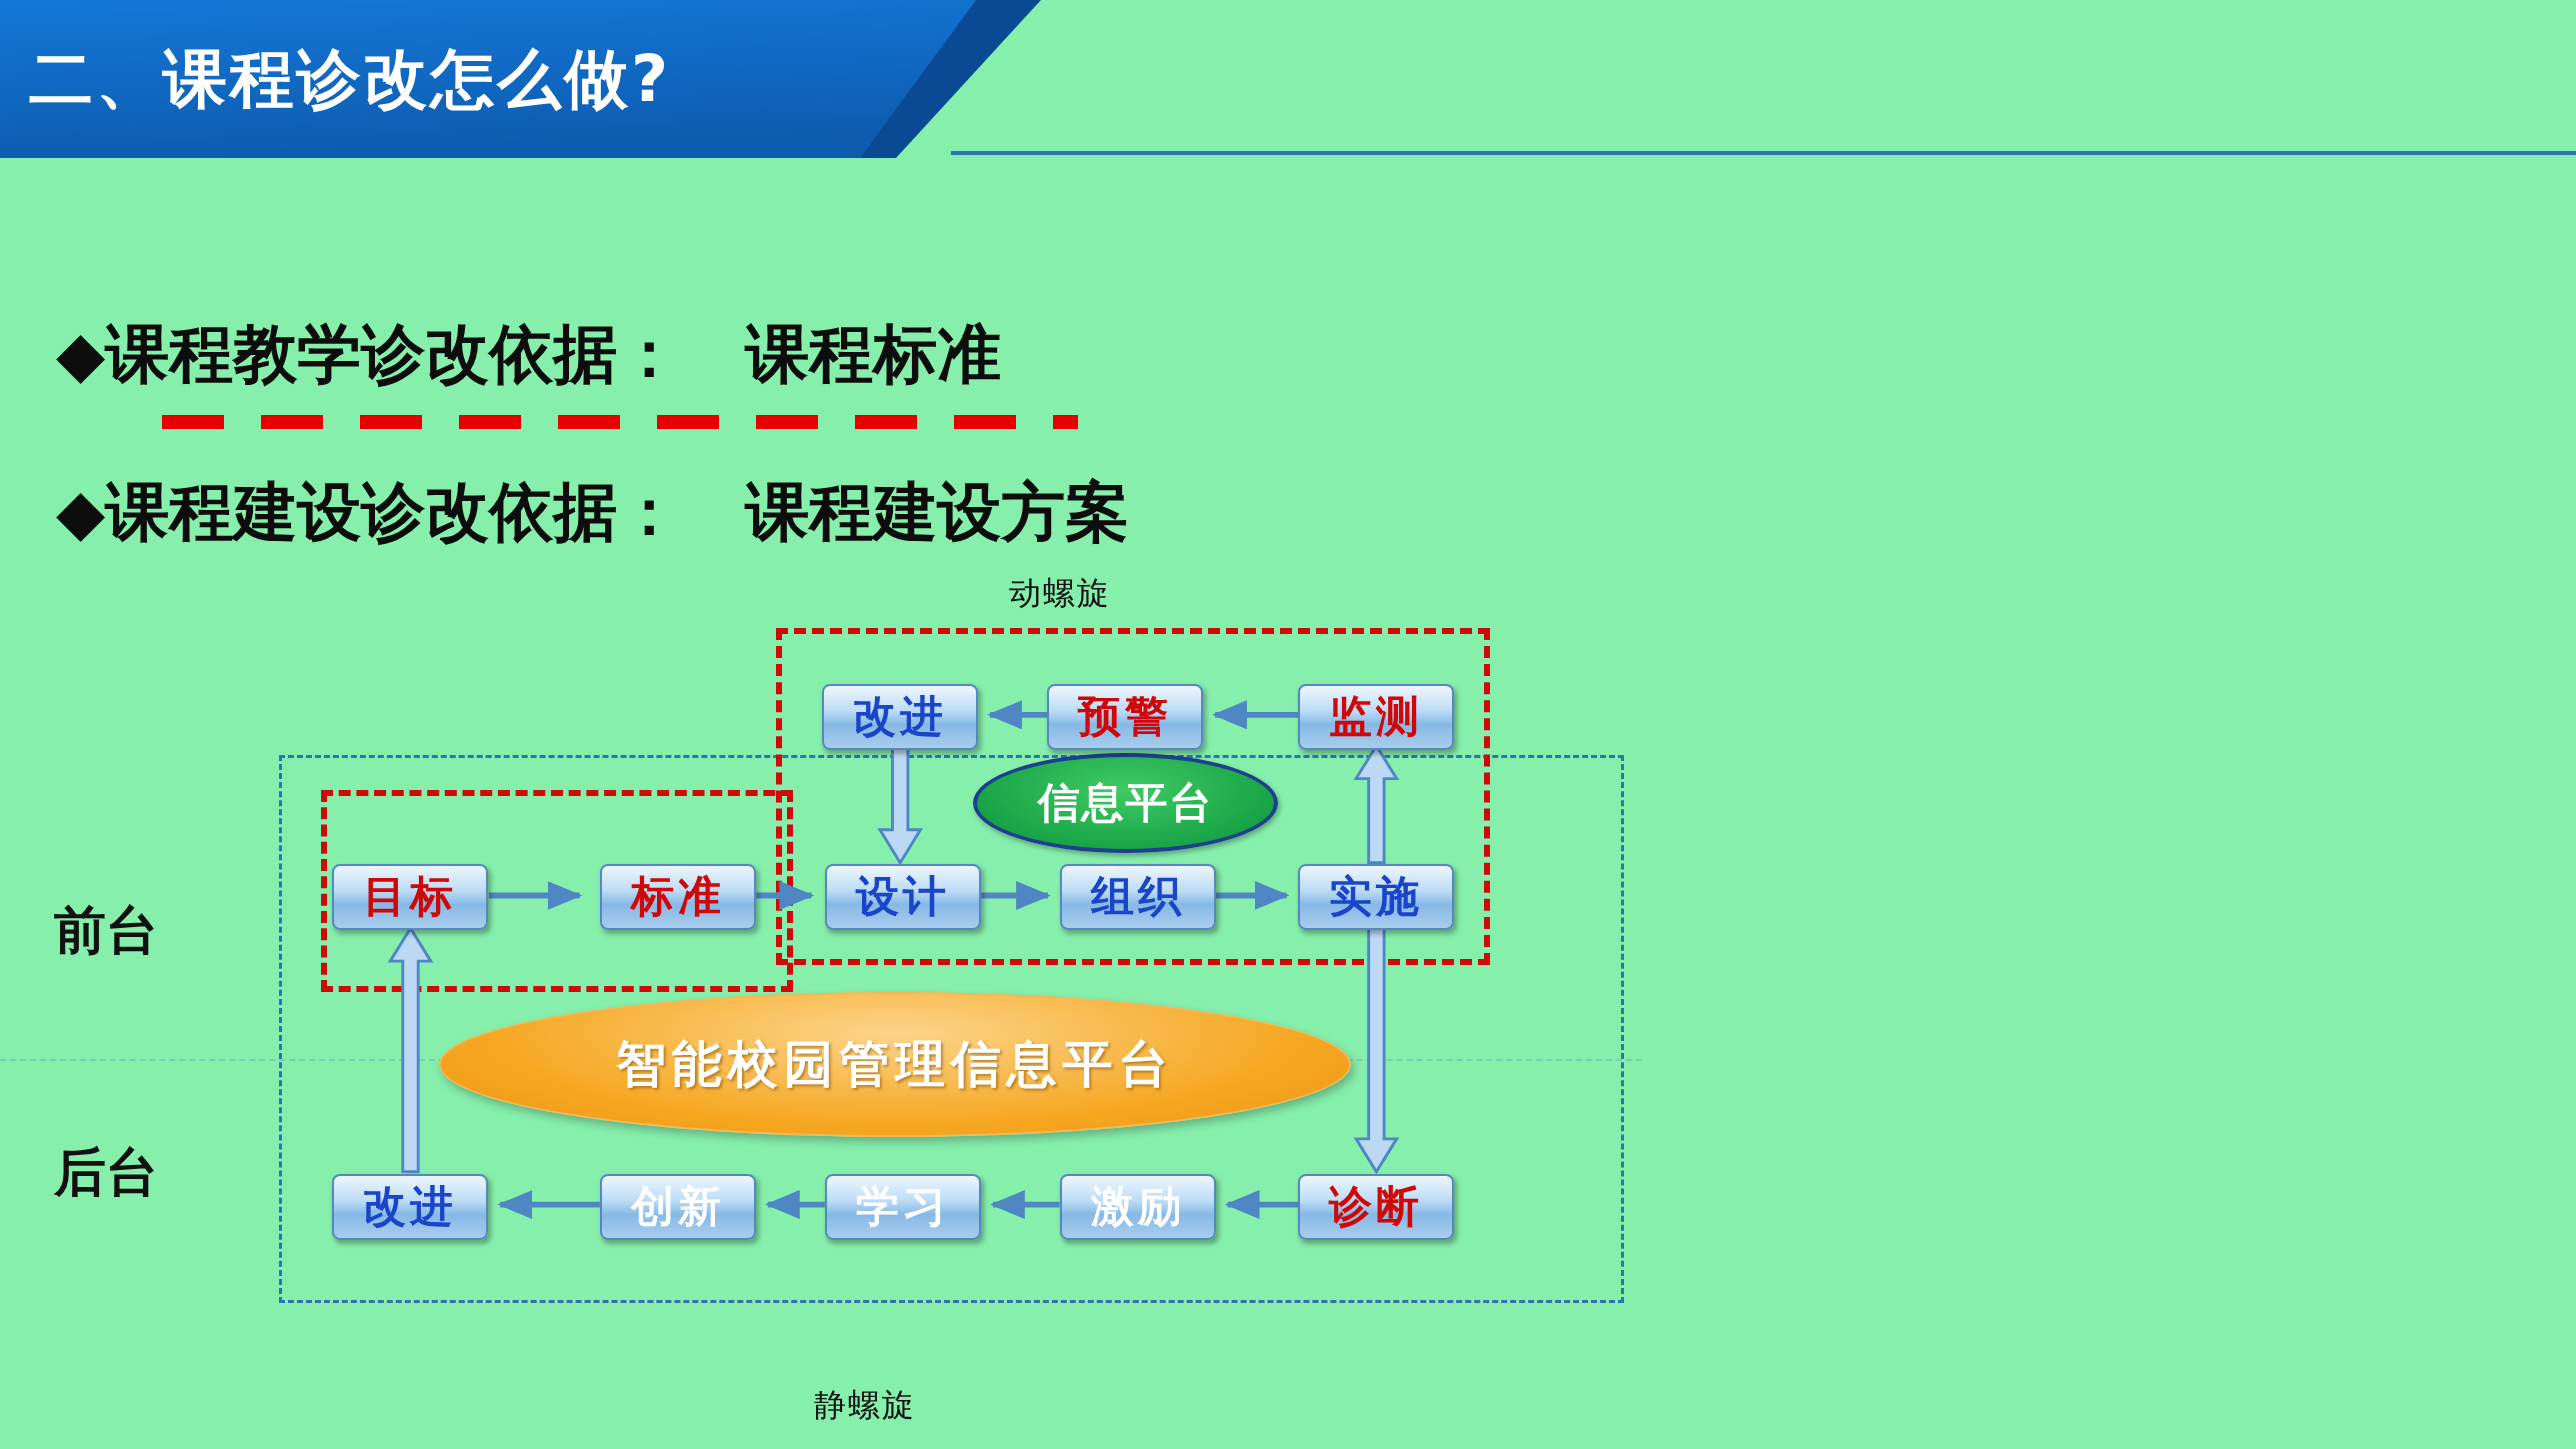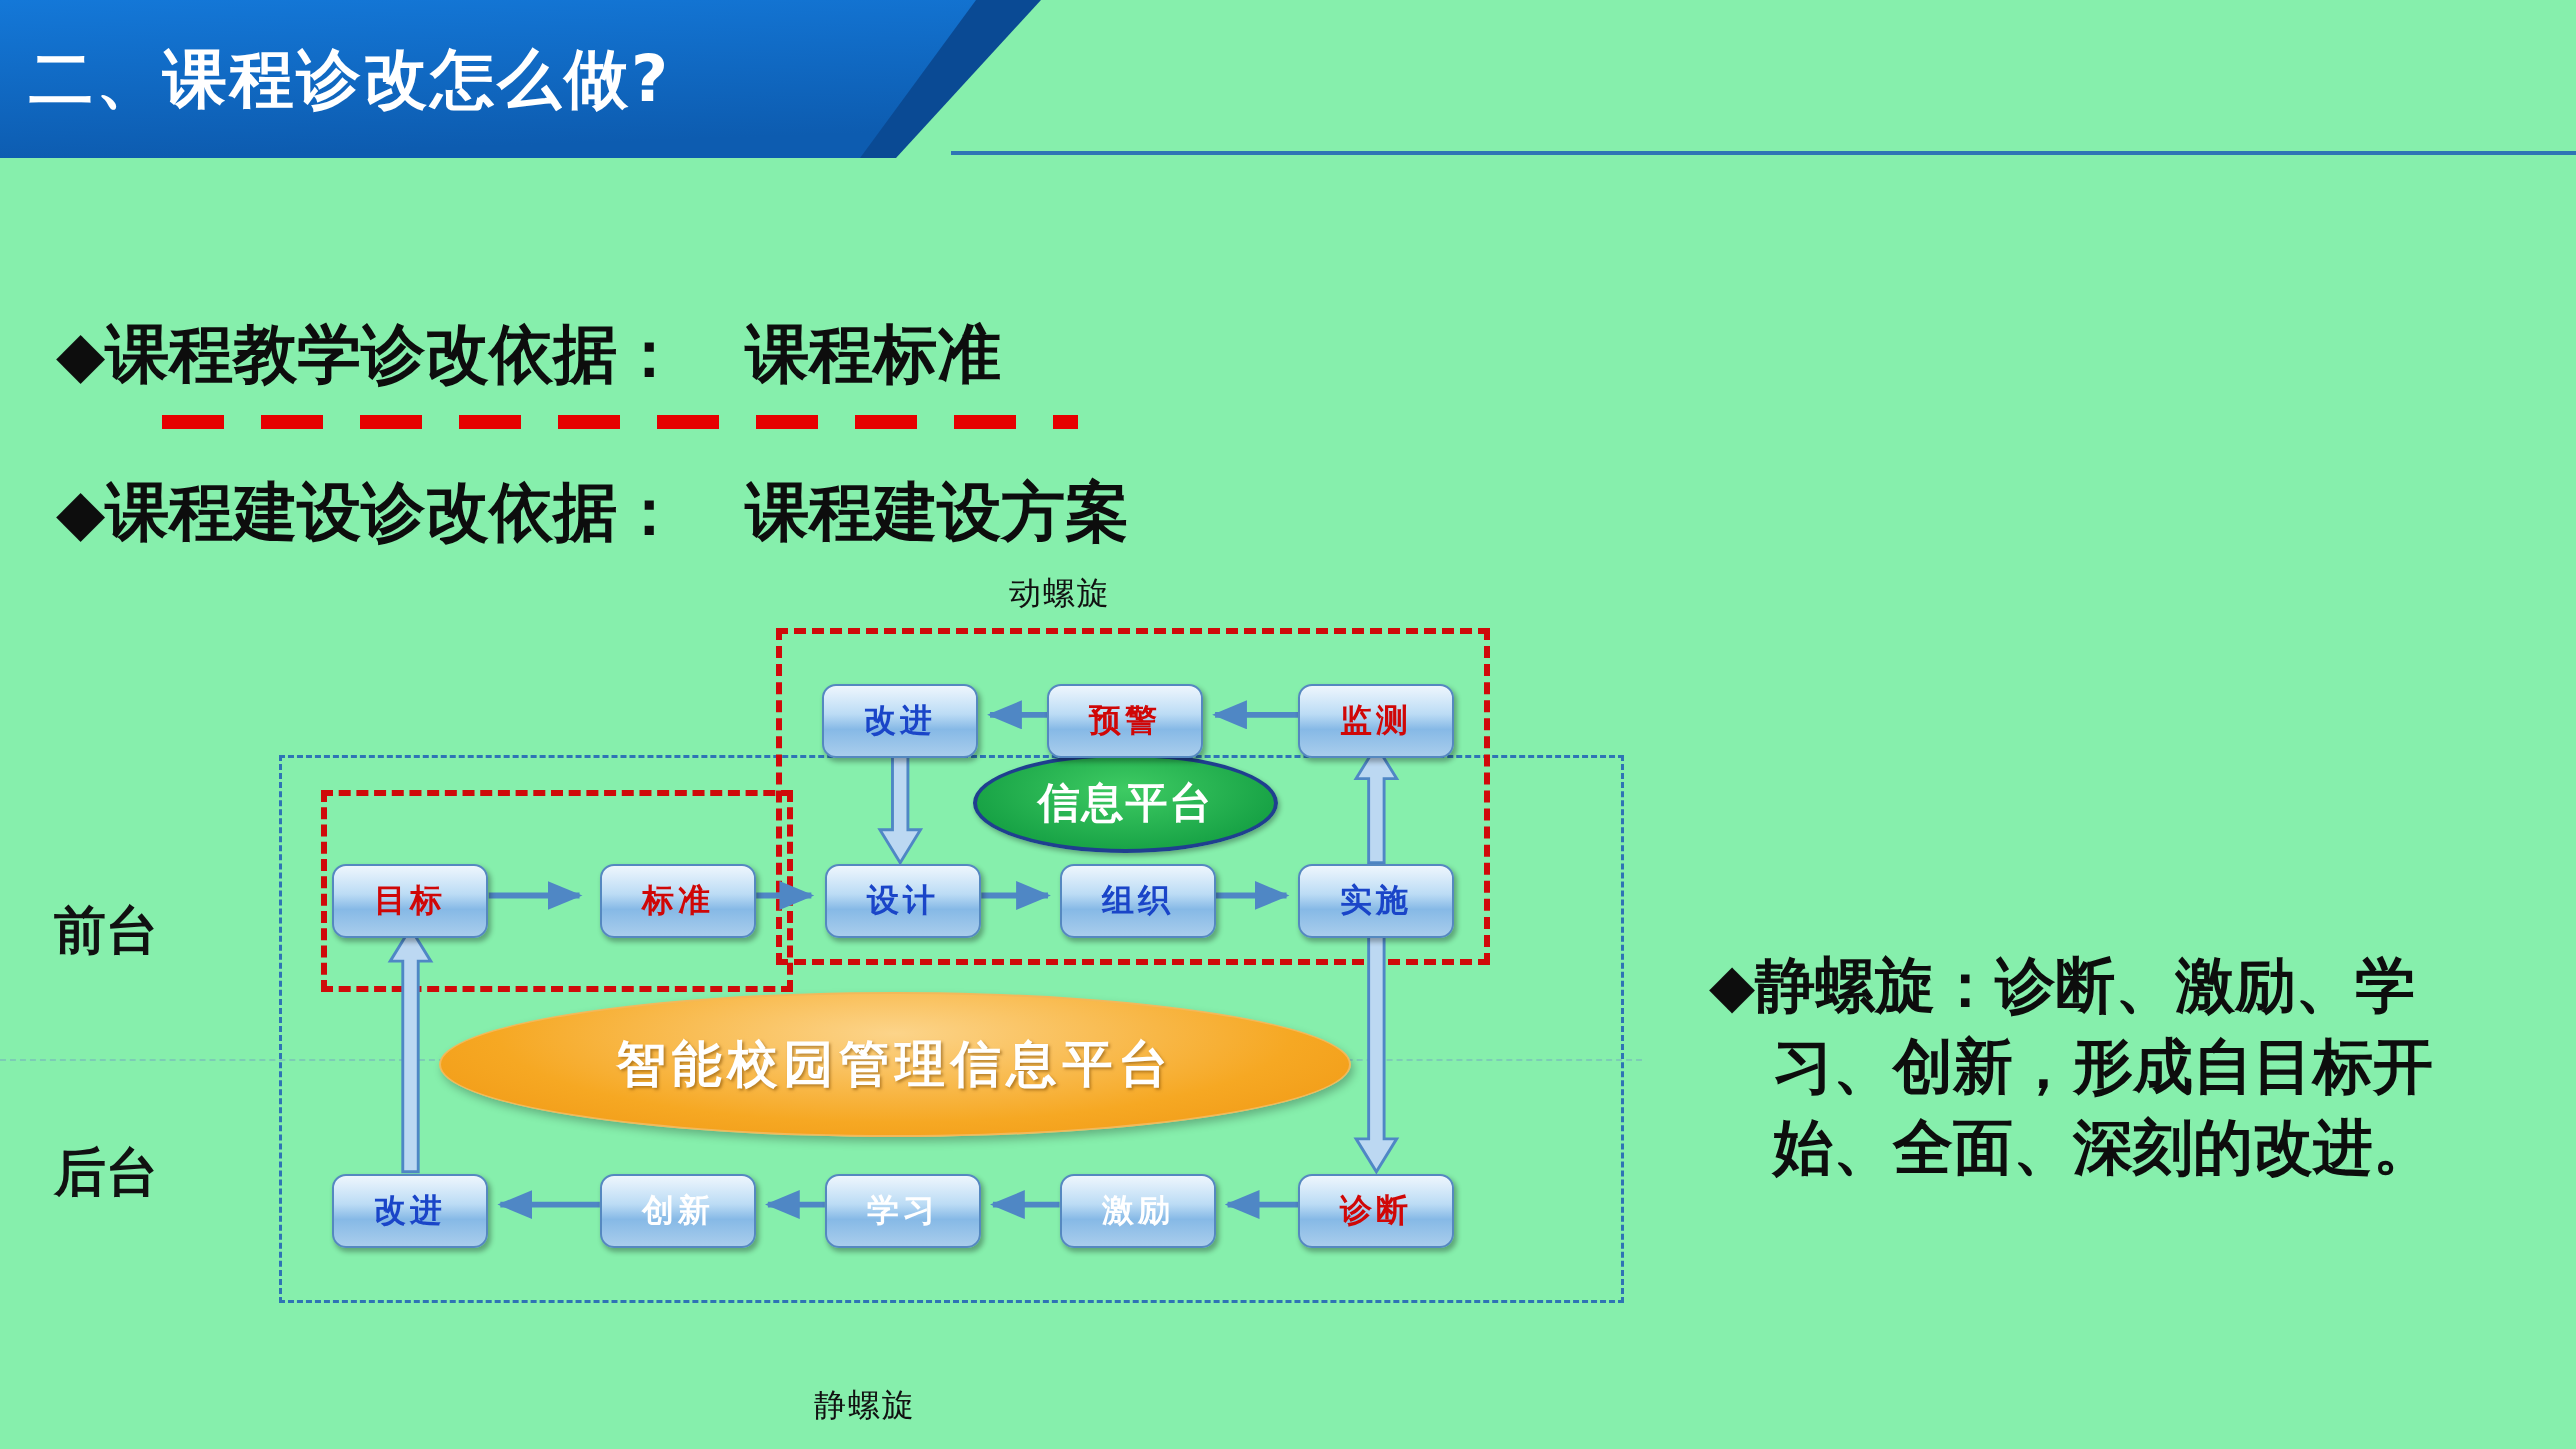--- a/index.html
+++ b/index.html
@@ -32,26 +32,26 @@
 
   
   .side-label { position:absolute; left:54px; font-size:52px; font-weight:600; color:#111; }
   .front-label { top:896px; }
   .back-label  { top:1138px; }
   .spiral-label { position:absolute; font-size:32px; font-weight:400; color:#111; letter-spacing:1.9px; }
   .spiral-top { left:1009px; top:572px; }
   .spiral-bottom { left:814px; top:1384px; }
 
   
-  .node { position:absolute; width:156px; height:74px; box-sizing:border-box;
-    border:2.9px solid #5588c0; border-radius:14px;
+  .node { position:absolute; width:156px; height:66px; box-sizing:border-box;
+    border:2.9px solid #5588c0; border-radius:8px;
     background:linear-gradient(180deg,#eef6fd 0%,#bcdcf5 40%,#86b9e6 62%,#a9cdec 100%);
     box-shadow:2.9px 3.9px 5.8px rgba(0,0,0,.3);
     display:flex; align-items:center; justify-content:center;
-    font-size:32px; font-weight:800; letter-spacing:3.9px; }
+    font-size:43px; font-weight:800; letter-spacing:3.9px; }
 
   
   .ellipse { position:absolute; border-radius:50%; display:flex; align-items:center; justify-content:center; color:#fff; font-weight:800; }
   .ellipse-info { left:973px; top:753px; width:305px; height:100px;
     background:radial-gradient(ellipse at 50% 35%, #3ecb63 0%, #17a245 75%);
     border:4.8px solid #1f3f8f; font-size:42px; letter-spacing:1.9px; box-shadow:1.9px 2.9px 5.8px rgba(0,0,0,.3); box-sizing:border-box; }
   .ellipse-campus { left:439px; top:992px; width:912px; height:145px;
     background:radial-gradient(ellipse at 50% 28%, #fcd48a 0%, #f6a823 62%, #ef9410 100%);
     border:2.9px solid #f3b85a; font-size:50px; letter-spacing:5.8px;
     text-shadow:1.9px 1.9px 2.9px rgba(120,70,0,.5); box-shadow:2.9px 4.8px 8.7px rgba(0,0,0,.25); box-sizing:border-box; }
@@ -128,16 +128,15 @@
   <div class="node" style="left: 825px; top: 864px; color: rgb(26, 69, 200);">设计</div>
   <div class="node" style="left: 1060px; top: 864px; color: rgb(26, 69, 200);">组织</div>
   <div class="node" style="left: 1298px; top: 864px; color: rgb(26, 69, 200);">实施</div>
 
   <div class="node" style="left: 332px; top: 1174px; color: rgb(26, 69, 200);">改进</div>
   <div class="node" style="left: 600px; top: 1174px; color: rgb(255, 255, 255);">创新</div>
   <div class="node" style="left: 825px; top: 1174px; color: rgb(255, 255, 255);">学习</div>
   <div class="node" style="left: 1060px; top: 1174px; color: rgb(255, 255, 255);">激励</div>
   <div class="node" style="left: 1298px; top: 1174px; color: rgb(208, 7, 7);">诊断</div>
 
-  <div class="note note-2">◆静螺旋：诊断、激励、学习、创新，形成自目标开始、全面、深刻的改进。</div>
 
 </div>
 
 
 </body></html>

